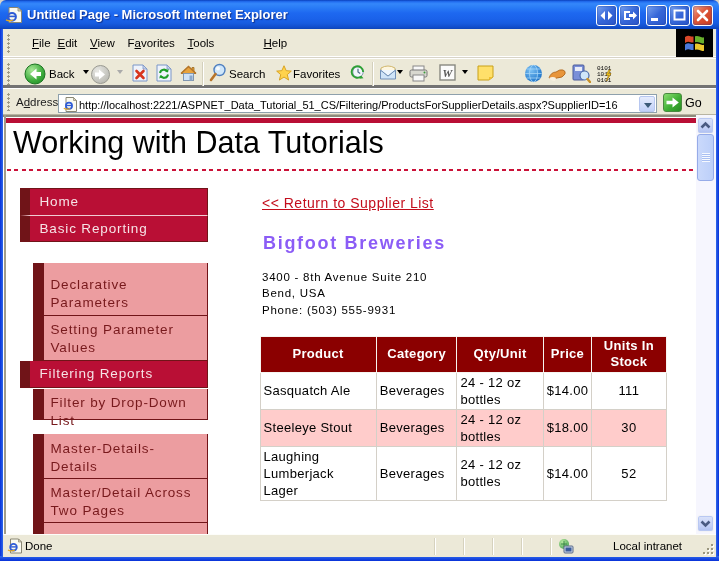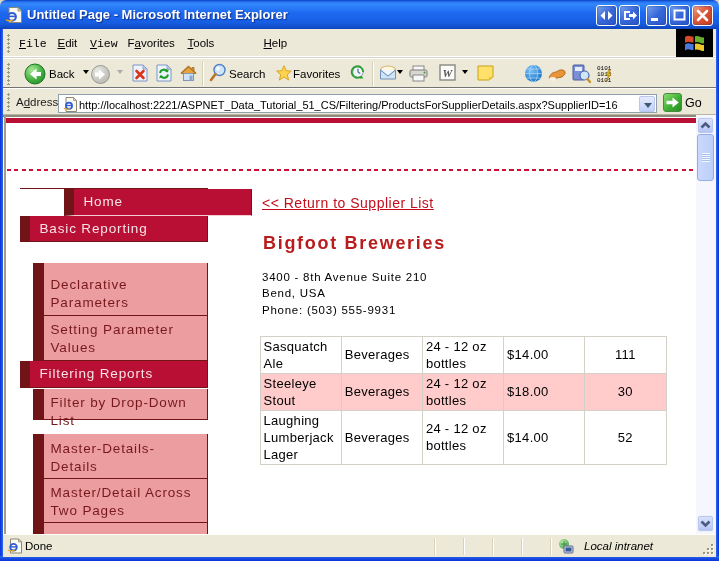--- a/index.html
+++ b/index.html
@@ -25,21 +25,21 @@
 #btnClose { background:linear-gradient(135deg,#f2a78c 0%,#dd5639 45%,#c93a1c 100%); }
 
 
 #menubar { position:absolute; left:3px; top:29px; width:713px; height:28px; background:#ece9d8; border-bottom:1px solid #fff; }
 .grip { position:absolute; width:3px; background-image:radial-gradient(circle at 1.5px 1.5px,#9d9884 1px,rgba(0,0,0,0) 1.2px); background-size:3px 4px; }
 #menubar .grip { left:4px; top:5px; height:19px; }
 .menuitem { position:absolute; top:8px; font-size:11.5px; color:#000; }
 #throbber { position:absolute; left:673px; top:0px; width:37px; height:28px; background:#000; }
 
 
-#toolbar { position:absolute; left:3px; top:58px; width:713px; height:30px; background:#ece9d8; border-top:1px solid #fff; border-bottom:1px solid #737373; }
+#toolbar { position:absolute; left:3px; top:58px; width:713px; height:30px; background:#ece9d8; border-top:1px solid #fff; border-bottom:3px solid #737373; }
 #toolbar .grip { left:4px; top:4px; height:22px; }
 .tsep { position:absolute; top:3px; width:2px; height:24px; border-left:1px solid #d4d0bc; border-right:1px solid #fff; }
 .tico { position:absolute; }
 .tlabel { position:absolute; top:9px; font-size:11.5px; color:#000; }
 .dropA { position:absolute; top:11px; width:0; height:0; border-left:3.5px solid transparent; border-right:3.5px solid transparent; border-top:4px solid #000; }
 .dropA.gray { border-top-color:#aaa; }
 
 
 #addrbar { position:absolute; left:3px; top:88px; width:713px; height:27px; background:#ece9d8; border-top:1px solid #fff; border-bottom:1px solid #b8b4a2; }
 #addrbar .grip { left:4px; top:4px; height:18px; }
@@ -62,41 +62,41 @@
 
 #sidemenu { position:absolute; left:16.5px; top:73.3px; width:188px; height:346px; border-top:1.5px solid #701418; }
 .m1, .m2 { position:absolute; box-sizing:border-box; font-size:13.5px; letter-spacing:0.85px; line-height:16.5px; }
 .m1 { left:0; width:188px; border-left:10px solid #701418; border-right:1.5px solid #701418; background:#b90f35; color:#f6e3e6; padding:4.2px 0 0 10px; line-height:17px; }
 .m1.sepw { border-bottom:1px solid #f1ccd3; }
 .m1.sepd { border-bottom:1.6px solid #701418; }
 .m2 { left:13px; width:175px; border-left:11.5px solid #701418; border-right:1.5px solid #701418; border-bottom:1.6px solid #701418; background:#ec9da0; color:#77191c; padding:5.2px 0 0 7px; line-height:18px; }
 
 
 #rlink { position:absolute; left:259px; top:80px; font-size:14px; letter-spacing:0.5px; color:#c30d1c; text-decoration:underline; }
-#rhead { position:absolute; left:260px; top:118px; font-size:18px; font-weight:bold; letter-spacing:1.7px; color:#b91c1c; }
+#rhead { position:absolute; left:260px; top:118px; font-size:18px; font-weight:bold; letter-spacing:1.7px; color:#8b5cf6; }
 #raddr { position:absolute; left:259px; top:154px; font-size:11.5px; letter-spacing:0.75px; color:#000; line-height:16.4px; }
 
 
 #gridtab { position:absolute; left:256.5px; top:220.5px; border-collapse:collapse; table-layout:fixed; width:407px; font-size:13px; letter-spacing:0.3px; }
 #gridtab th { background:#8b0000; color:#fff; font-weight:bold; border:1px solid #f6f4f0; padding:1px 2px; text-align:center; line-height:16.5px; }
 #gridtab td { border:1px solid #d4d0c8; padding:1px 3px; color:#000; line-height:17px; }
 #gridtab tr.alt td { background:#ffcccb; }
 #gridtab td.num { text-align:center; }
 
 
 #scroll { position:absolute; left:696px; top:115px; width:20px; height:418.5px; background:#f6f6fe; }
 .sbtn { position:absolute; left:1px; width:17px; height:17px; border-radius:3px; background:linear-gradient(180deg,#dce4fb,#c1cef6 70%,#aebff0); border:1px solid #f2f3f7; box-shadow:inset 0 0 0 1px #b9c8f2; }
 #sthumb { position:absolute; left:1px; top:19px; width:17px; height:47px; border-radius:3px; background:linear-gradient(90deg,#cad9fb,#bccff9); border:1px solid #96abe8; }
 #sthumb:after { content:""; position:absolute; left:4px; top:18px; width:8px; height:9px;
   background:repeating-linear-gradient(180deg,#f6f9ff 0,#f6f9ff 1px,#a8bff2 1px,#a8bff2 2px); }
 
 
 #statusbar { position:absolute; left:3px; top:533.5px; width:713px; height:23.5px; background:#ece9d8; border-top:1.5px solid #fdfdfa; }
 #stDone { position:absolute; left:22px; top:5px; font-size:11.5px; color:#000; }
-#stIntranet { position:absolute; left:581px; top:5px; font-size:11.5px; color:#000;font-style:italic; }
+#stIntranet { position:absolute; left:610px; top:5px; font-size:11.5px; color:#000; }
 .stSep { position:absolute; top:3px; width:2px; height:17px; border-left:1px solid #d6d2be; border-right:1px solid #fff; }
 </style>
 </head>
 <body>
 <div id="win">
 
   <div id="titlebar">
     <svg id="winicon" style="position:absolute;left:5px;top:6px;" width="18" height="18" viewBox="0 0 18 18">
       <path d="M4 1.5 h9 l3.5 3.5 v11.5 h-12.5 z" fill="#fbfaf0" stroke="#8a8774" stroke-width="1"></path>
       <path d="M13 1.5 l3.5 3.5 h-3.5 z" fill="#ddd8c0" stroke="#8a8774" stroke-width="0.8"></path>
@@ -131,23 +131,23 @@
           <path d="M5 5 L14 14 M14 5 L5 14" stroke="#fff" stroke-width="2.6" stroke-linecap="round"></path>
         </svg>
     </div>
   </div>
   <div id="borderL"></div>
     <div id="borderR"></div>
     <div id="borderB"></div>
 
   <div id="menubar">
     <div class="grip"></div>
-    <div class="menuitem" style="left:16px;font-family:Liberation Mono, monospace;"><u>F</u>ile</div>
+    <div class="menuitem" style="left:29px;"><u>F</u>ile</div>
     <div class="menuitem" style="left:54.5px;"><u>E</u>dit</div>
-    <div class="menuitem" style="left:87px;font-family:Liberation Mono, monospace;"><u>V</u>iew</div>
+    <div class="menuitem" style="left:87px;"><u>V</u>iew</div>
     <div class="menuitem" style="left:124.5px;">F<u>a</u>vorites</div>
     <div class="menuitem" style="left:184.5px;"><u>T</u>ools</div>
     <div class="menuitem" style="left:224.5px;padding-left:36px;"><u>H</u>elp</div>
     <div id="throbber">
       <svg width="37" height="28" viewBox="0 0 37 28">
         <g transform="translate(8,4)">
           <path d="M1 4 Q4 2 6.5 3.2 Q8 3.8 9.5 3.4 L9.5 9.4 Q8 9.8 6.5 9.2 Q4 8 1 10 Z" fill="#d8482a"></path>
           <path d="M11 3.2 Q13.5 2.4 15.5 3.6 Q17.5 4.8 20 4.2 L20 10.2 Q17.5 10.8 15.5 9.6 Q13.5 8.4 11 9.2 Z" fill="#68b02c"></path>
           <path d="M1 11.5 Q4 9.5 6.5 10.7 Q8 11.3 9.5 10.9 L9.5 16.9 Q8 17.3 6.5 16.7 Q4 15.5 1 17.5 Z" fill="#4a78dc"></path>
           <path d="M11 10.7 Q13.5 9.9 15.5 11.1 Q17.5 12.3 20 11.7 L20 17.7 Q17.5 18.3 15.5 17.1 Q13.5 15.9 11 16.7 Z" fill="#ecc82e"></path>
@@ -305,41 +305,49 @@
           <path d="M2.5 6.8 h6 V3.6 L14.8 8.5 L8.5 13.4 V10.2 h-6 z" fill="#fff"></path>
         </svg>
     </div>
     <div id="golabel">Go</div>
   </div>
 
   <div id="viewport">
     <div id="sunkT"></div>
     <div id="sunkL"></div>
     <div id="pstripTop"></div>
+    <div id="h1">Working with Data Tutorials</div>
     <div id="dashline"></div>
 
     <div id="sidemenu">
-      <div class="m1 sepw" style="top:0px; height:27px;margin-left:44px;">Home</div>
+      <div class="m1 sepw" style="top:0px; height:27px;">Home</div>
       <div class="m1 sepd" style="top:27px; height:25.8px;">Basic Reporting</div>
       <div class="m2" style="top:63px; height:41px;margin-top:11px;">Simple Display</div>
       <div class="m2" style="top:81.9px; height:44.9px;">Declarative<br>Parameters</div>
       <div class="m2" style="top:126.8px; height:45px;">Setting Parameter<br>Values</div>
       <div class="m1 sepd" style="top:171.8px; height:27px;">Filtering Reports</div>
       <div class="m2" style="top:199.9px; height:31px;">Filter by Drop-Down<br>List</div>
       <div class="m2" style="top:245.1px; height:44.5px;">Master-Details-<br>Details</div>
       <div class="m2" style="top:289.6px; height:43.9px;">Master/Detail Across<br>Two Pages</div>
       <div class="m2" style="top:333.5px; height:12px;">&nbsp;</div>
     </div>
 
     <div id="rlink">&lt;&lt; Return to Supplier List</div>
     <div id="rhead">Bigfoot Breweries</div>
     <div id="raddr">3400 - 8th Avenue Suite 210<br>Bend, USA<br>Phone: (503) 555-9931</div>
 
     <table id="gridtab">
       <tbody>
+          <tr>
+        <th style="width:116px;">Product</th>
+        <th style="width:80.5px;">Category</th>
+        <th style="width:86px;">Qty/Unit</th>
+        <th style="width:48.5px;">Price</th>
+        <th style="width:74px;">Units In Stock</th>
+      </tr>
       <tr>
         <td>Sasquatch Ale</td>
             <td>Beverages</td>
             <td>24 - 12 oz<br>bottles</td>
             <td>$14.00</td>
             <td class="num">111</td>
       </tr>
       <tr class="alt">
         <td>Steeleye Stout</td>
             <td>Beverages</td>

